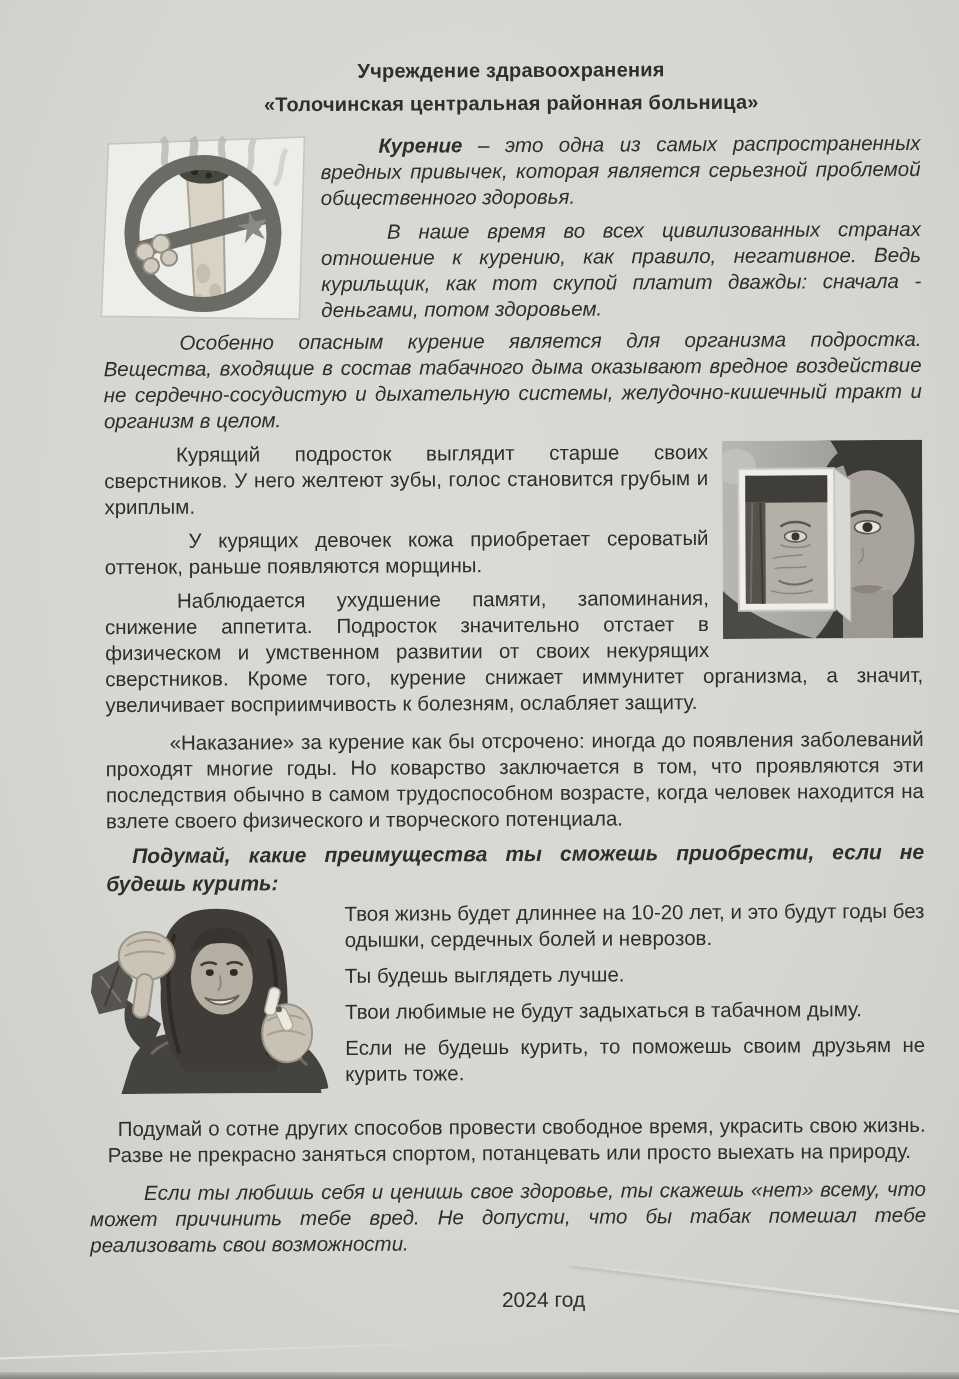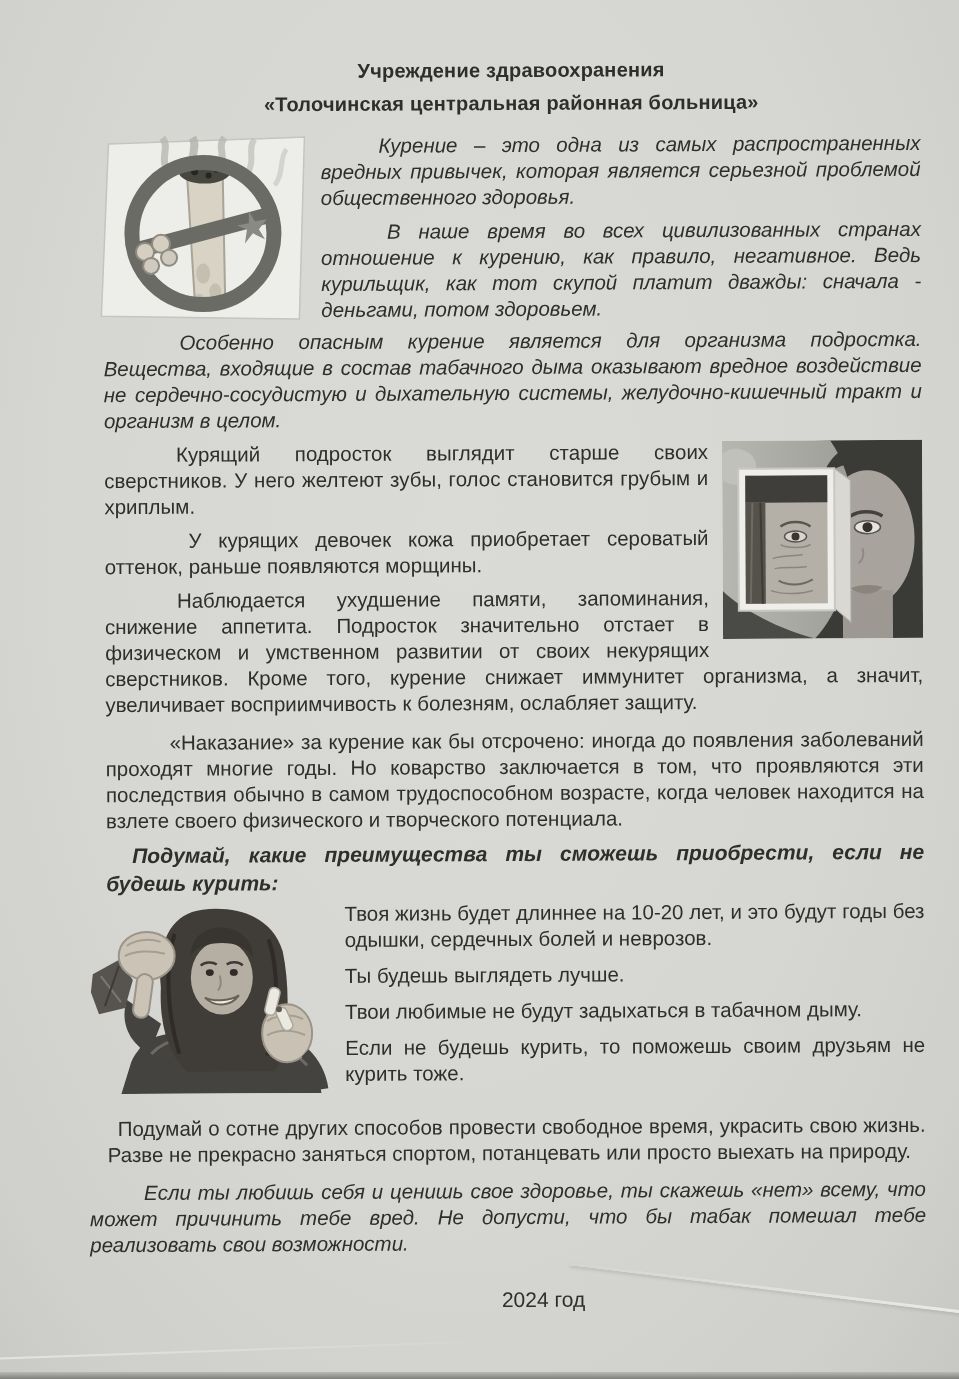--- a/index.html
+++ b/index.html
@@ -38,21 +38,21 @@
   .hdr .l2{margin-top:4px;}
   section{overflow:visible;}
   section::after{content:"";display:block;clear:both;}
   p{margin:0;font-size:20.5px;line-height:26px;text-align:justify;}
   .it{font-style:italic;}
   .sec-intro{margin-top:14px;}
   .img-nosmoke{
     float:left;width:210px;height:190px;margin:0 12px 6px -4px;
   }
   .p1{text-indent:58px;}
-  .p1 .lead{font-weight:normal;}
+  .p1 .lead{font-weight:bold;}
   .p2{text-indent:66px;margin-top:8px;}
   .p3{text-indent:76px;margin-top:6px;}
   .sec-effects{margin-top:8px;}
   .img-face{
     float:right;width:200px;height:198px;margin:2px 0 24px 14px;
   }
   .p4{text-indent:72px;}
   .p5{text-indent:84px;margin-top:8px;}
   .p6{text-indent:72px;margin-top:8px;}
   .p7{text-indent:64px;margin-top:12px;}

